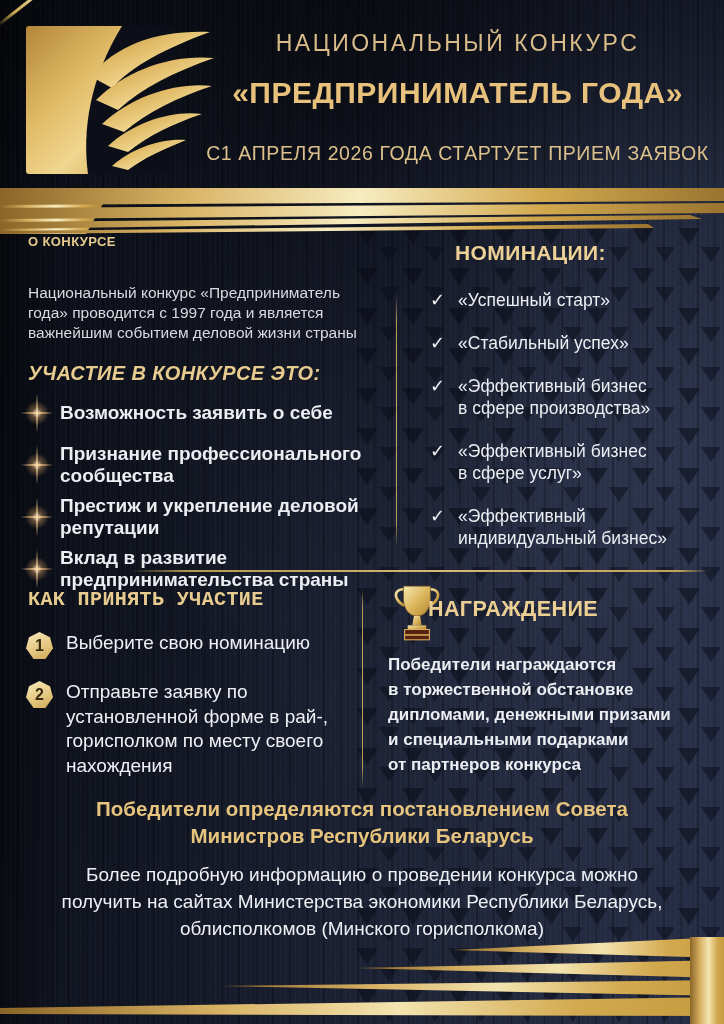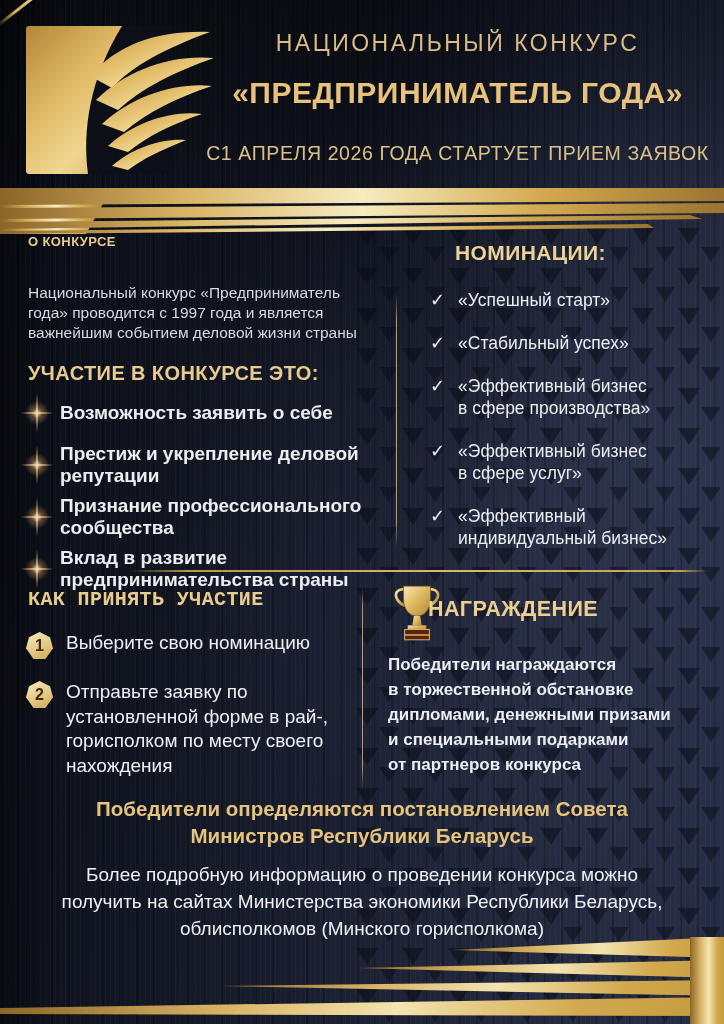--- a/index.html
+++ b/index.html
@@ -31,21 +31,21 @@
   .kicker  { font-size:23px; letter-spacing:2.5px; color:#d9bc89; }
   .title   { margin-top:19px; font-size:30px; font-weight:bold; letter-spacing:0.5px; color:#e8c27d; }
   .subtitle{ margin-top:32px; font-size:19.5px; letter-spacing:0.6px; color:#dcc08c; }
 
   .h-gold { font-weight:bold; color:#e7cb8f; letter-spacing:0.4px; }
   .pre { white-space:pre-line; }
 
   .about-h { left:28px; top:234px; font-size:13px; }
   .about-b { left:28px; top:283px; font-size:15.5px; line-height:20px; color:#d9d9df; }
 
-  .part-h { left:28px; top:362px; font-size:20px; }
+  .part-h { left:28px; top:362px; font-size:20px;font-style:italic; }
   .part-list { left:14px; top:392px; width:372px; }
   .p-item { display:flex; align-items:center; margin-bottom:9px;font-weight:bold; }
   .p-item-text { font-size:19px; line-height:21.5px; color:#eceef2; }
 
   .sparkle { flex:0 0 46px; width:46px; height:42px; position:relative;
     background:radial-gradient(circle at 50% 50%, rgba(255,236,200,0.95) 0px, rgba(255,190,115,0.35) 5px, transparent 12px); }
   .sparkle::before { content:""; position:absolute; left:50%; top:50%; width:36px; height:3px; transform:translate(-50%,-50%);
     border-radius:50%; background:radial-gradient(closest-side, #ffe9c4 0%, rgba(255,205,135,0.6) 45%, transparent 100%); }
   .sparkle::after  { content:""; position:absolute; left:50%; top:50%; width:3px; height:42px; transform:translate(-50%,-50%);
     border-radius:50%; background:radial-gradient(closest-side, #fff5e0 0%, rgba(255,215,155,0.55) 45%, transparent 100%); }
@@ -154,27 +154,27 @@
 важнейшим событием деловой жизни страны</div>
 
   <div class="layer h-gold part-h">УЧАСТИЕ В КОНКУРСЕ ЭТО:</div>
   <div class="layer part-list">
     <div class="p-item">
       <div class="sparkle"></div>
       <div class="p-item-text pre">Возможность заявить о себе</div>
     </div>
     <div class="p-item">
       <div class="sparkle"></div>
+      <div class="p-item-text pre">Признание профессионального
+сообщества</div>
+    </div>
+    <div class="p-item">
+      <div class="sparkle"></div>
       <div class="p-item-text pre">Престиж и укрепление деловой
 репутации</div>
-    </div>
-    <div class="p-item">
-      <div class="sparkle"></div>
-      <div class="p-item-text pre">Признание профессионального
-сообщества</div>
     </div>
     <div class="p-item">
       <div class="sparkle"></div>
       <div class="p-item-text pre">Вклад в развитие
 предпринимательства страны</div>
     </div>
   </div>
 
   <div class="layer h-gold nom-h">НОМИНАЦИИ:</div>
   <div class="layer nom-list">

